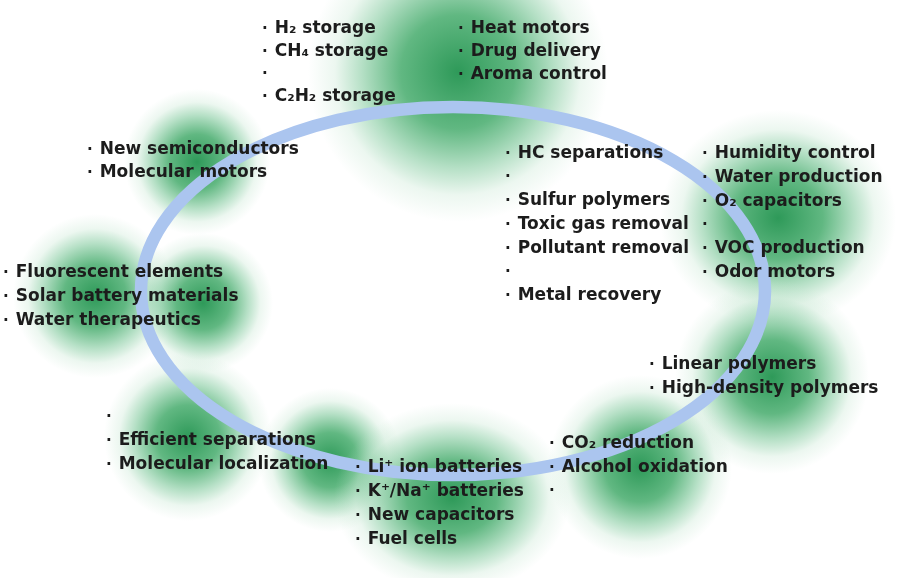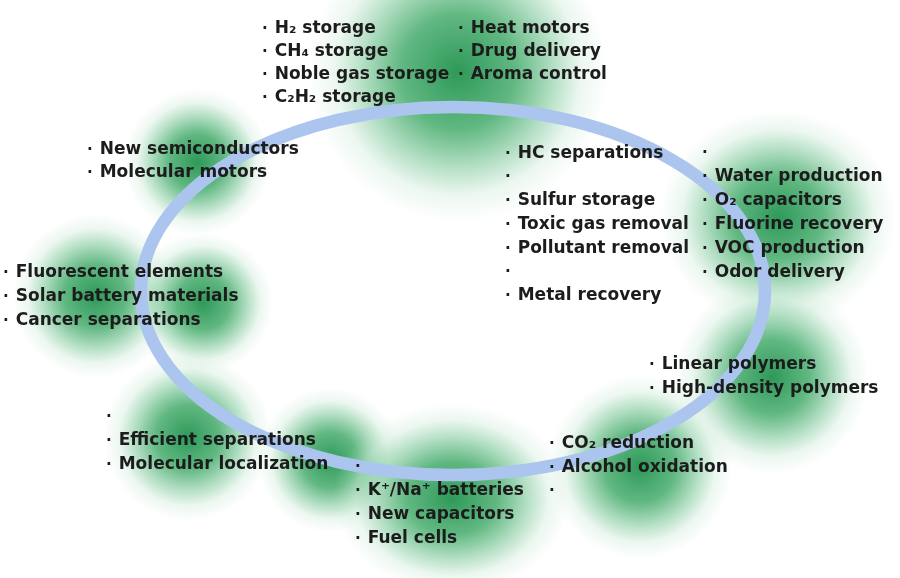--- a/index.html
+++ b/index.html
@@ -67,21 +67,20 @@
       <div class="line">
         <span class="bullet">·</span>
         <span>H₂ storage</span>
       </div>
       <div class="line">
         <span class="bullet">·</span>
         <span>CH₄ storage</span>
       </div>
       <div class="line">
         <span class="bullet">·</span>
-        <span>Noble gas storage</span>
       </div>
       <div class="line">
         <span class="bullet">·</span>
         <span>C₂H₂ storage</span>
       </div>
     </div>
 
   <div class="list" style="left:458px;top:16px;--lh:22px">
       <div class="line">
         <span class="bullet">·</span>
@@ -111,21 +110,21 @@
   <div class="list" style="left:505px;top:141px">
       <div class="line">
         <span class="bullet">·</span>
         <span>HC separations</span>
       </div>
       <div class="line">
         <span class="bullet">·</span>
       </div>
       <div class="line">
         <span class="bullet">·</span>
-        <span>Sulfur storage</span>
+        <span>Sulfur polymers</span>
       </div>
       <div class="line">
         <span class="bullet">·</span>
         <span>Toxic gas removal</span>
       </div>
       <div class="line">
         <span class="bullet">·</span>
         <span>Pollutant removal</span>
       </div>
       <div class="line">
@@ -133,55 +132,55 @@
       </div>
       <div class="line">
         <span class="bullet">·</span>
         <span>Metal recovery</span>
       </div>
     </div>
 
   <div class="list" style="left:702px;top:141px">
       <div class="line">
         <span class="bullet">·</span>
+        <span>Humidity control</span>
       </div>
       <div class="line">
         <span class="bullet">·</span>
         <span>Water production</span>
       </div>
       <div class="line">
         <span class="bullet">·</span>
         <span>O₂ capacitors</span>
       </div>
       <div class="line">
         <span class="bullet">·</span>
-        <span>Fluorine recovery</span>
       </div>
       <div class="line">
         <span class="bullet">·</span>
         <span>VOC production</span>
       </div>
       <div class="line">
         <span class="bullet">·</span>
-        <span>Odor delivery</span>
+        <span>Odor motors</span>
       </div>
     </div>
 
   <div class="list" style="left:3px;top:260px">
       <div class="line">
         <span class="bullet">·</span>
         <span>Fluorescent elements</span>
       </div>
       <div class="line">
         <span class="bullet">·</span>
         <span>Solar battery materials</span>
       </div>
       <div class="line">
         <span class="bullet">·</span>
-        <span>Cancer separations</span>
+        <span>Water therapeutics</span>
       </div>
     </div>
 
   <div class="list" style="left:649px;top:352px">
       <div class="line">
         <span class="bullet">·</span>
         <span>Linear polymers</span>
       </div>
       <div class="line">
         <span class="bullet">·</span>
@@ -199,20 +198,21 @@
       </div>
       <div class="line">
         <span class="bullet">·</span>
         <span>Molecular localization</span>
       </div>
     </div>
 
   <div class="list" style="left:355px;top:455px">
       <div class="line">
         <span class="bullet">·</span>
+        <span>Li⁺ ion batteries</span>
       </div>
       <div class="line">
         <span class="bullet">·</span>
         <span>K⁺/Na⁺ batteries</span>
       </div>
       <div class="line">
         <span class="bullet">·</span>
         <span>New capacitors</span>
       </div>
       <div class="line">

